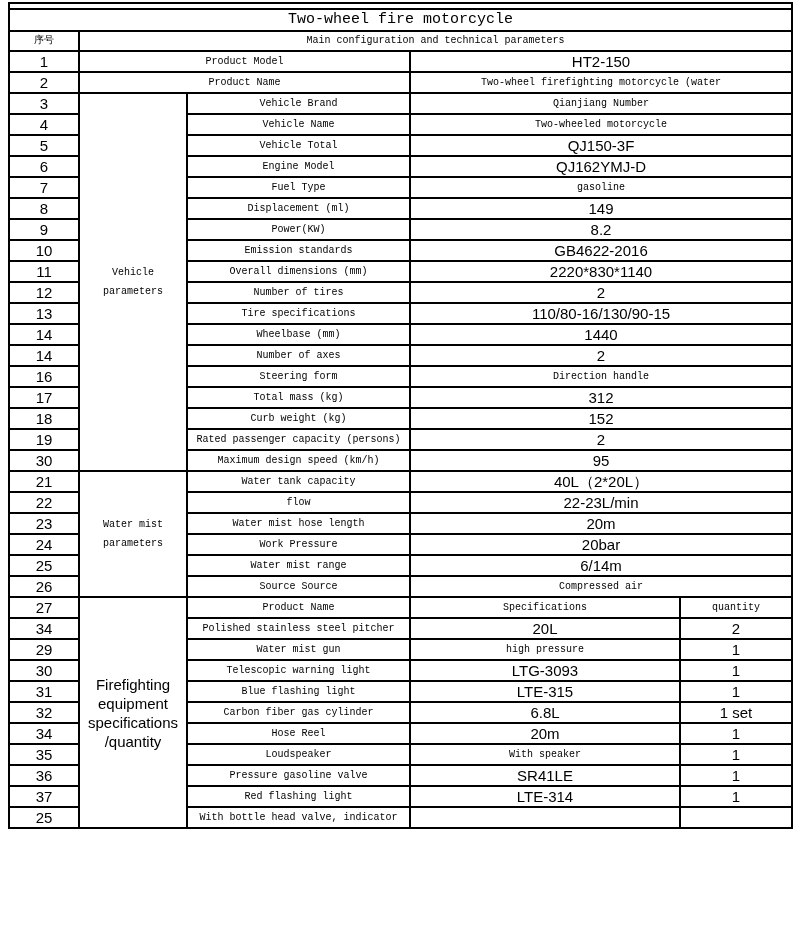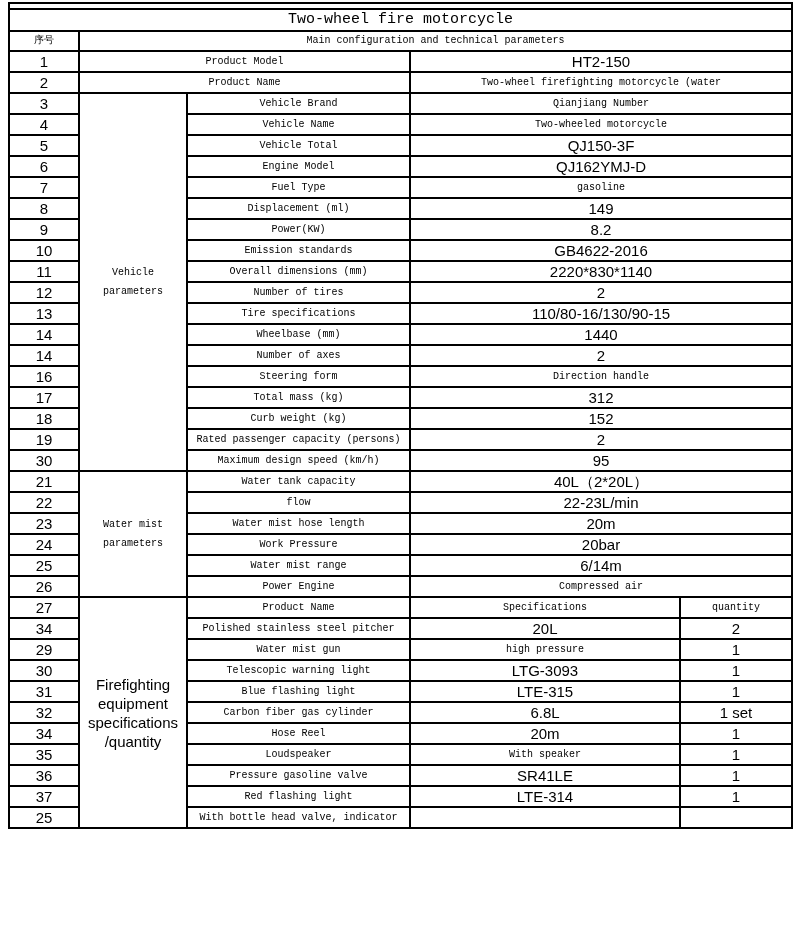--- a/index.html
+++ b/index.html
@@ -171,21 +171,21 @@
           <td class="mono">Work Pressure</td>
           <td class="sans" colspan="2">20bar</td>
         </tr>
         <tr class="std">
           <td class="num">25</td>
           <td class="mono">Water mist range</td>
           <td class="sans" colspan="2">6/14m</td>
         </tr>
         <tr class="std">
           <td class="num">26</td>
-          <td class="mono">Power Engine</td>
+          <td class="mono">Source Source</td>
           <td class="mono" colspan="2">Compressed air</td>
         </tr>
         <tr class="std">
           <td class="num">27</td>
           <td class="sans grp" rowspan="11">Firefighting equipment specifications /quantity</td>
           <td class="mono">Product Name</td>
           <td class="mono">Specifications</td>
           <td class="mono">quantity</td>
         </tr>
         <tr class="std">

